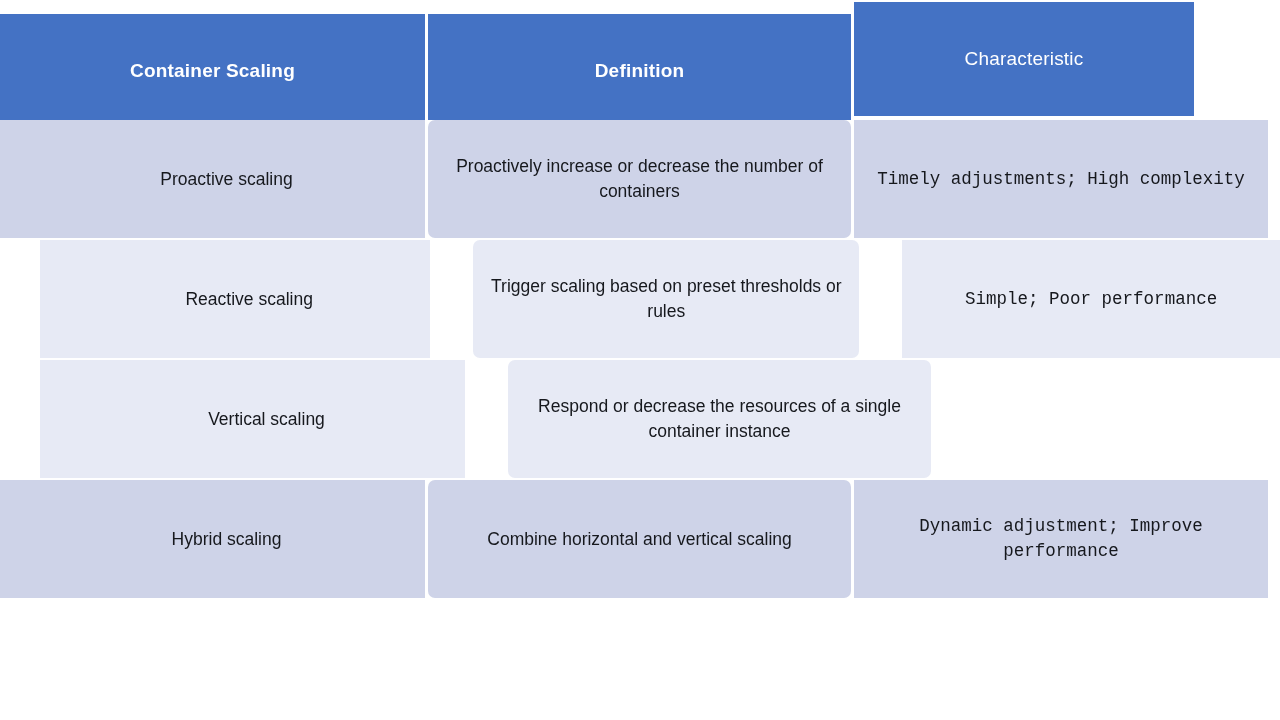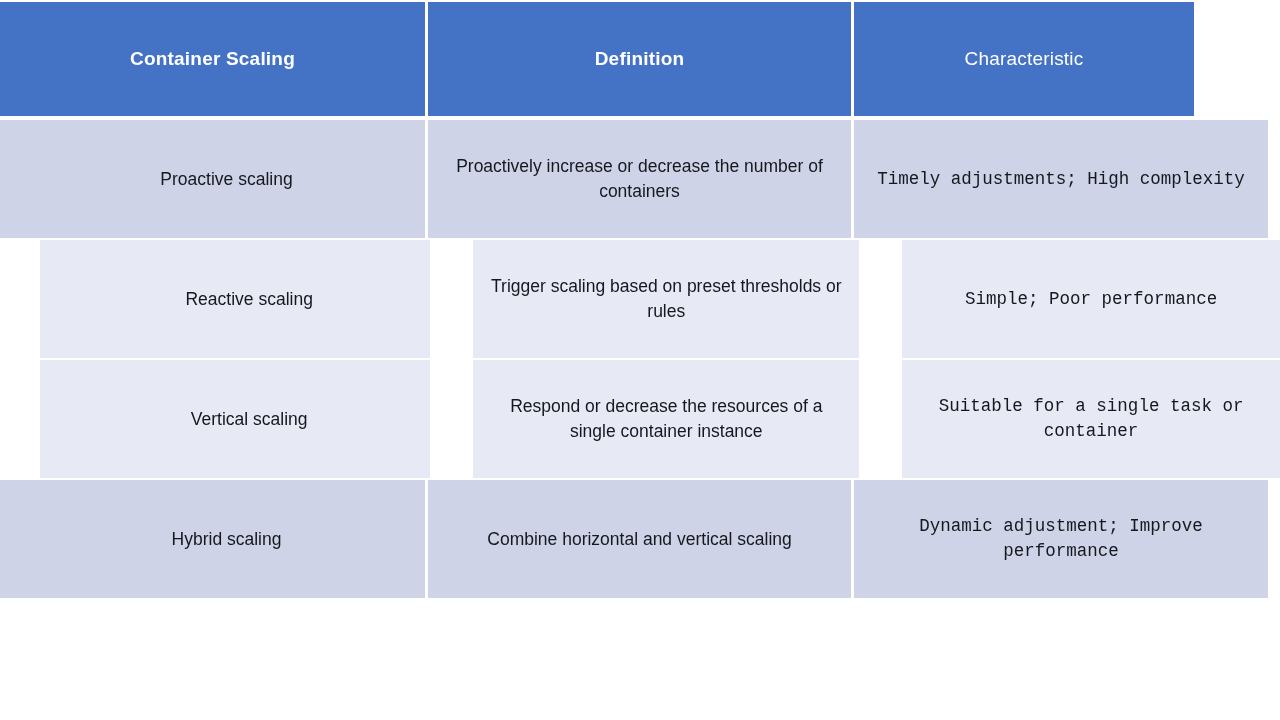--- a/index.html
+++ b/index.html
@@ -40,21 +40,21 @@
     font-size: 19px;
     letter-spacing: 0.2px;
     box-sizing: border-box;
     height: 100%;
   }
 
   .header-cell.col1 { width: 425px; margin-right: 3px; }
   .header-cell.col2 { width: 423px; margin-right: 3px; }
   .header-cell.col3 { width: 340px; }
 
-  .header-cell.bold   { font-weight: bold; }
+  .header-cell.bold   { font-weight: bold; margin-top: 12px; }
   .header-cell.normal { font-weight: normal; }
 
   
   .body-rows {
     position: absolute;
     left: 0;
     top: 120px;
     width: 1280px;
   }
 
@@ -73,21 +73,21 @@
     text-align: center;
     color: #16181d;
     font-size: 17.5px;
     line-height: 25px;
     box-sizing: border-box;
     height: 100%;
     padding: 4px 12px;
   }
 
   .data-cell.col1 { width: 425px; margin-right: 3px; padding-left: 40px; }
-  .data-cell.col2 { width: 423px; margin-right: 3px; }
+  .data-cell.col2 { width: 423px; margin-right: 3px; border-radius: 7px; }
   .data-cell.col3 { width: 414px; font-family: Liberation Mono, monospace; }
 
   .data-cell.shade-dark  { background: #ced3e8; }
   .data-cell.shade-light { background: #e7eaf5; margin-left: 40px; }
 
   .cell-text {
     display: block;
     max-width: 100%;
   }
 </style>
@@ -129,23 +129,20 @@
     </div>
 
 
     <div class="data-row">
       <div class="data-cell col1 shade-light">
         <span class="cell-text">Vertical scaling</span>
       </div>
       <div class="data-cell col2 shade-light">
         <span class="cell-text">Respond or decrease the resources of a single container instance</span>
       </div>
-      <div class="data-cell col3 shade-light">
-        <span class="cell-text">Suitable for a single task or container</span>
-      </div>
     </div>
 
     <div class="data-row">
       <div class="data-cell col1 shade-dark">
         <span class="cell-text">Hybrid scaling</span>
       </div>
       <div class="data-cell col2 shade-dark">
         <span class="cell-text">Combine horizontal and vertical scaling</span>
       </div>
       <div class="data-cell col3 shade-dark">

